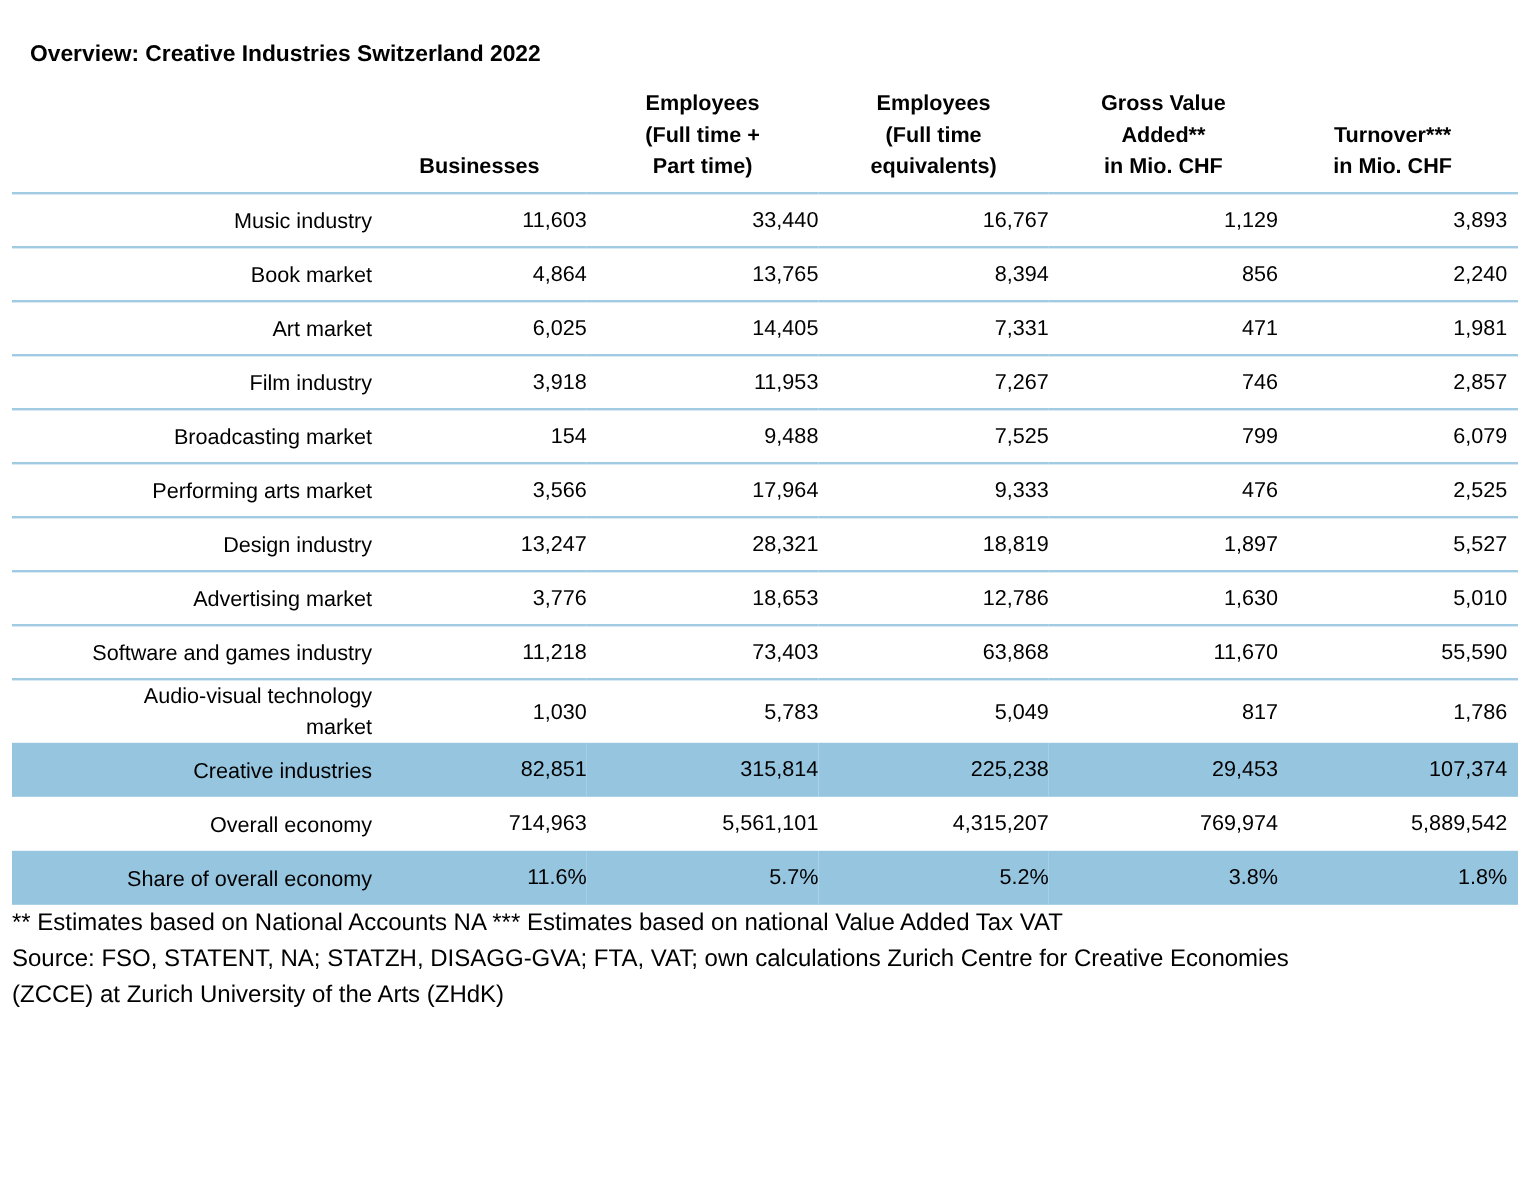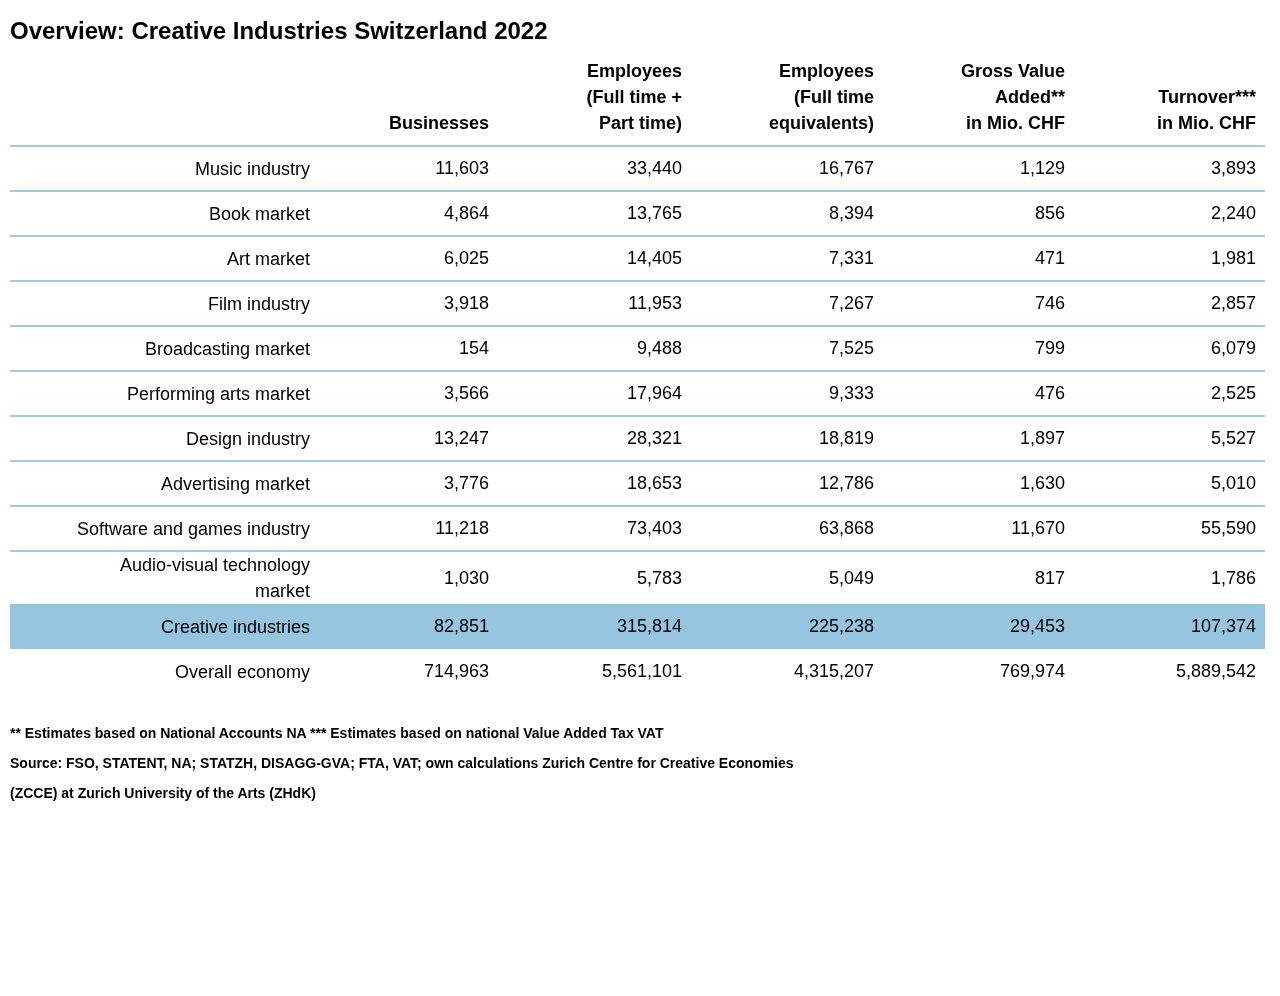--- a/index.html
+++ b/index.html
@@ -15,36 +15,35 @@
     color: var(--ink);
     font-family: "Liberation Sans", sans-serif;
   }
   .page {
     width: 1280px;
     height: 996px;
     padding: 20px 15px 0 10px;
     overflow: hidden;
   }
   .title {
-    font-size: 24px;
+    font-size: 19px;
     font-weight: bold;
     line-height: 22px;
-    margin: 0;
+    margin: 15px;
   }
   table.stats {
     margin-top: 16px;
     border-collapse: collapse;
     table-layout: fixed;
     width: 1255px;
     font-size: 18px;
   }
   table.stats th {
     font-weight: bold;
     vertical-align: bottom;
-    text-align: right;
     white-space: pre-line;
     line-height: 26px;
     padding: 0 0 9px 0;
     border-bottom: 2px solid var(--line);
   }
   table.stats th.label-col {
     text-align: left;
     padding-left: 6px;
   }
   table.stats td {
@@ -57,24 +56,22 @@
     padding-left: 6px;
     white-space: pre-line;
     line-height: 26px;
     text-align: right;
   }
   table.stats td:last-child,
   table.stats th:last-child { padding-right: 9px; }
   table.stats tr.bb td { border-bottom: 2px solid var(--line); }
   table.stats tr.hl td { background: var(--hl); padding-left: 12px; }
   .footnotes {
-    margin-top: 24px;
-    font-size: 14px;
+    font-size: 20px;
     line-height: 30px;
-    font-weight: bold;
   }
   .footnotes div { white-space: nowrap; }
 </style>
 </head>
 <body>
 
 <div class="page">
 
   <h1 class="title">Overview: Creative Industries Switzerland 2022</h1>
 
@@ -195,20 +192,28 @@
       <td class="num">107,374</td>
     </tr>
         <tr>
       <td class="label">Overall economy</td>
       <td class="num">714,963</td>
       <td class="num">5,561,101</td>
       <td class="num">4,315,207</td>
       <td class="num">769,974</td>
       <td class="num">5,889,542</td>
     </tr>
+        <tr class="hl">
+      <td class="label">Share of overall economy</td>
+      <td class="num">11.6%</td>
+      <td class="num">5.7%</td>
+      <td class="num">5.2%</td>
+      <td class="num">3.8%</td>
+      <td class="num">1.8%</td>
+    </tr>
       </tbody>
   </table>
 
   <div class="footnotes">
     <div>** Estimates based on National Accounts NA *** Estimates based on national Value Added Tax VAT</div>
     <div>Source: FSO, STATENT, NA; STATZH, DISAGG-GVA; FTA, VAT; own calculations Zurich Centre for Creative Economies</div>
     <div>(ZCCE) at Zurich University of the Arts (ZHdK)</div>
   </div>
 
 </div>

